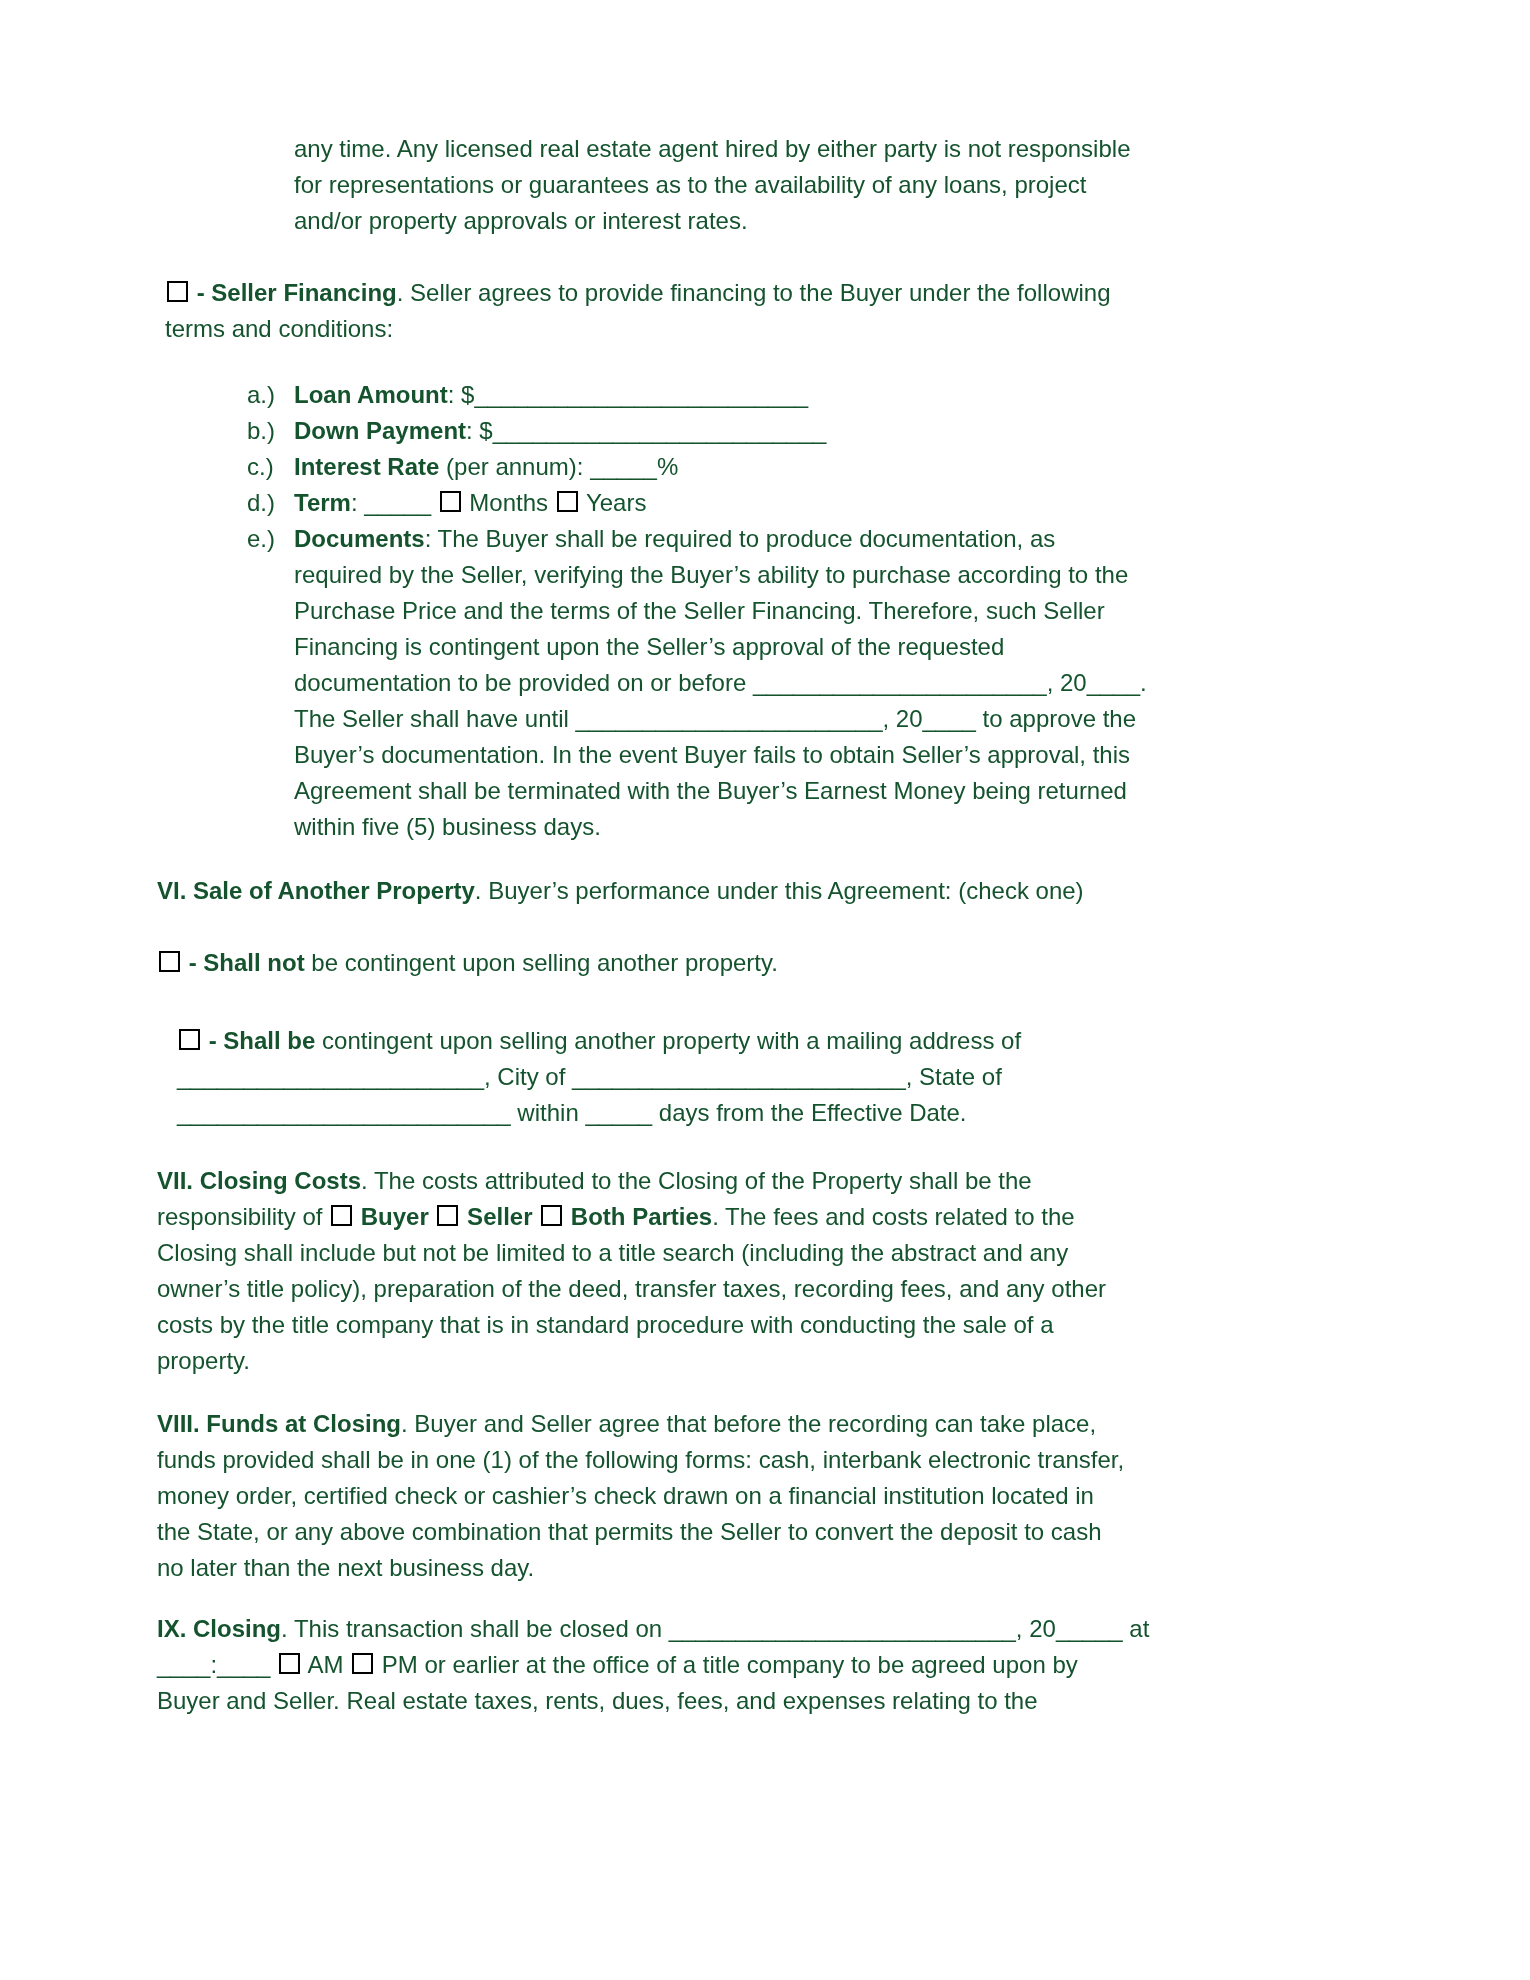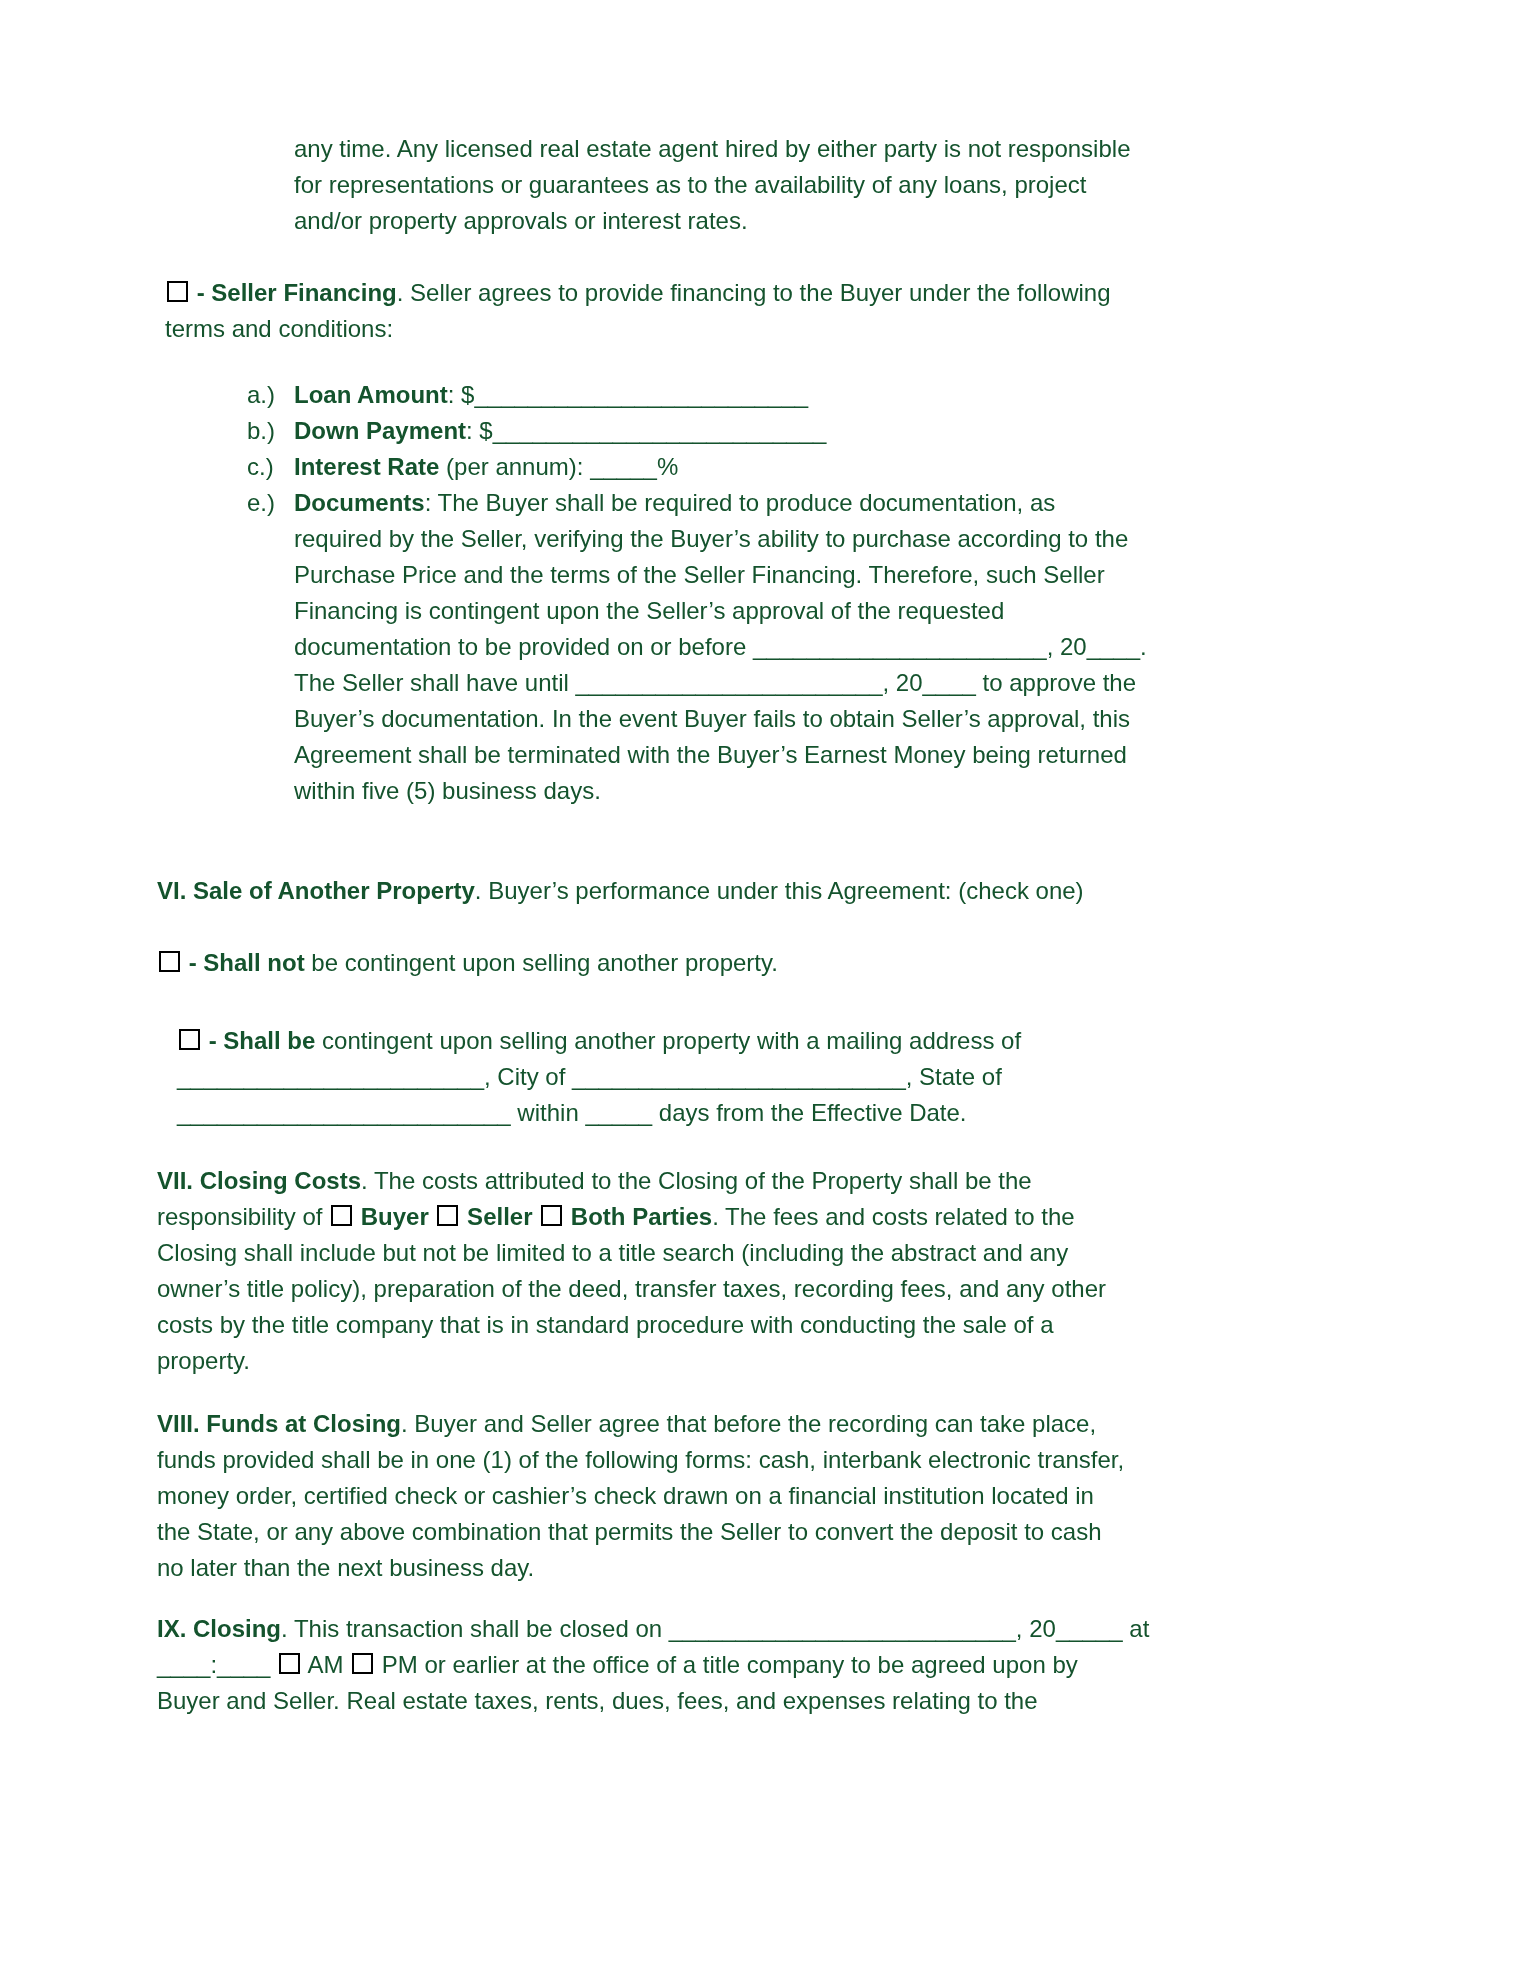--- a/index.html
+++ b/index.html
@@ -57,20 +57,21 @@
       <div class="line ind-i"><span>and/or property approvals or interest rates.</span></div>
     </div>
     <div class="block" style="top: 275px; margin-left: 8px;">
       <div class="line ind-m"><span class="cb"></span><span class="b"> - Seller Financing</span><span>. Seller agrees to provide financing to the Buyer under the following</span></div>
       <div class="line ind-m"><span>terms and conditions:</span></div>
     </div>
     <div class="block" style="top: 377px;">
       <div class="line ind-l"><span class="marker">a.)</span><span class="b">Loan Amount</span><span>: $</span><span class="blank">_________________________</span></div>
       <div class="line ind-l"><span class="marker">b.)</span><span class="b">Down Payment</span><span>: $</span><span class="blank">_________________________</span></div>
       <div class="line ind-l"><span class="marker">c.)</span><span class="b">Interest Rate</span><span> (per annum): </span><span class="blank">_____</span><span>%</span></div>
+      <div class="line ind-l"><span class="marker">d.)</span><span class="b">Term</span><span>: </span><span class="blank">_____</span><span> </span><span class="cb"></span><span> Months </span><span class="cb"></span><span> Years</span></div>
       <div class="line ind-l"><span class="marker">e.)</span><span class="b">Documents</span><span>: The Buyer shall be required to produce documentation, as</span></div>
       <div class="line ind-i"><span>required by the Seller, verifying the Buyer’s ability to purchase according to the</span></div>
       <div class="line ind-i"><span>Purchase Price and the terms of the Seller Financing. Therefore, such Seller</span></div>
       <div class="line ind-i"><span>Financing is contingent upon the Seller’s approval of the requested</span></div>
       <div class="line ind-i"><span>documentation to be provided on or before </span><span class="blank">______________________</span><span>, 20</span><span class="blank">____</span><span>.</span></div>
       <div class="line ind-i"><span>The Seller shall have until </span><span class="blank">_______________________</span><span>, 20</span><span class="blank">____</span><span> to approve the</span></div>
       <div class="line ind-i"><span>Buyer’s documentation. In the event Buyer fails to obtain Seller’s approval, this</span></div>
       <div class="line ind-i"><span>Agreement shall be terminated with the Buyer’s Earnest Money being returned</span></div>
       <div class="line ind-i"><span>within five (5) business days.</span></div>
     </div>

